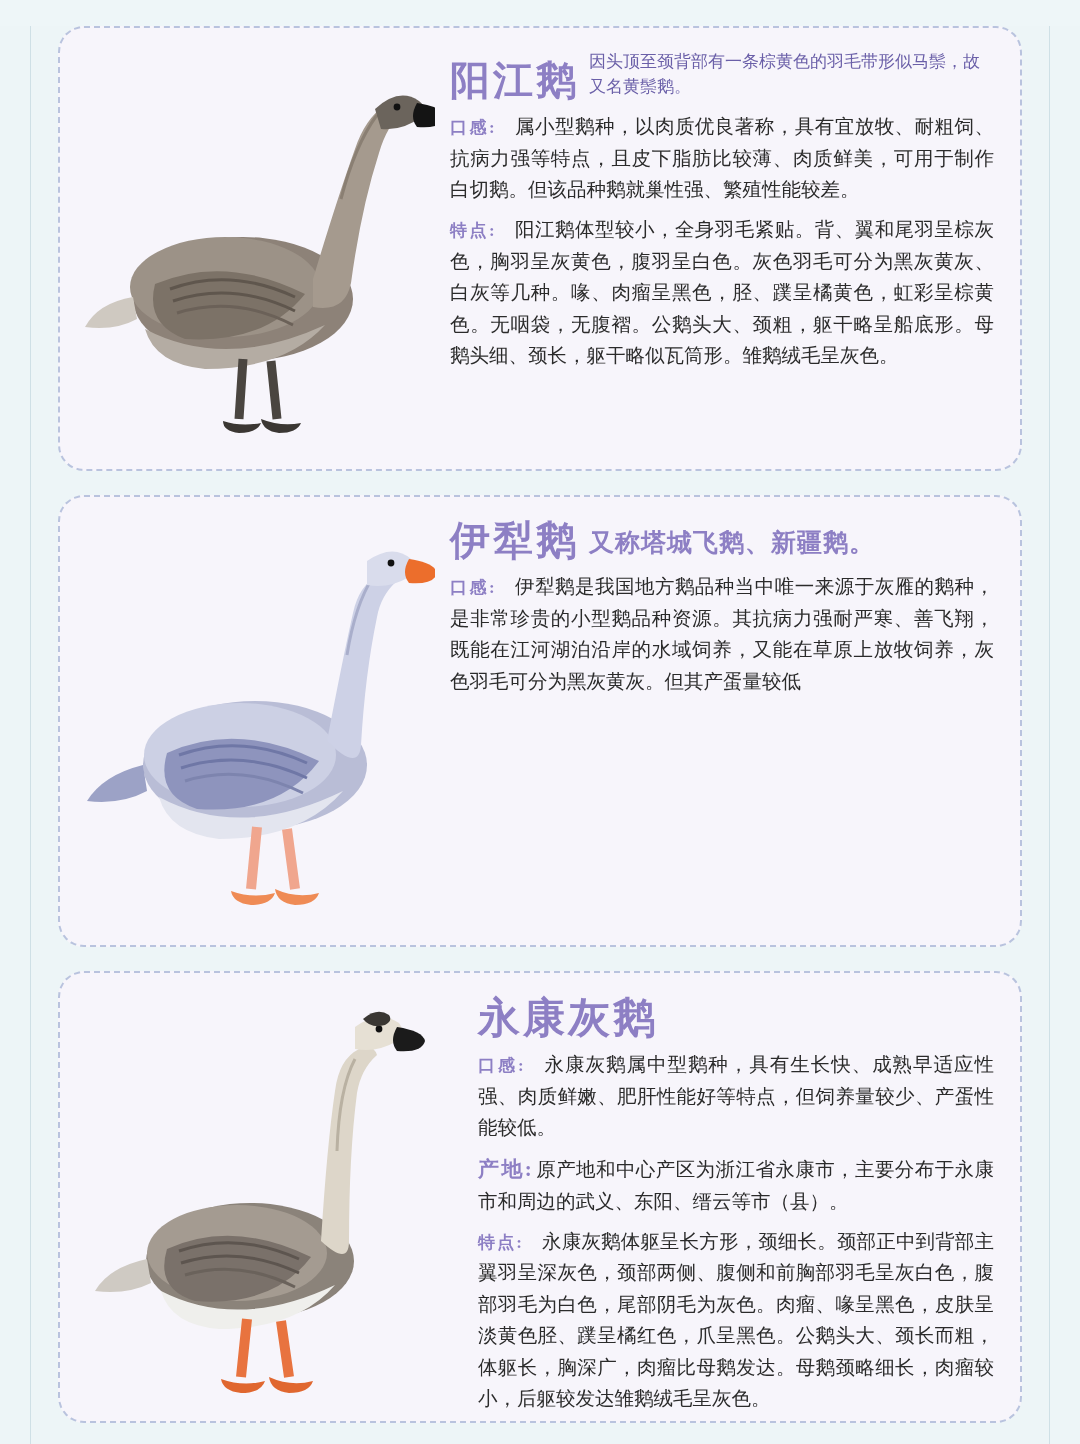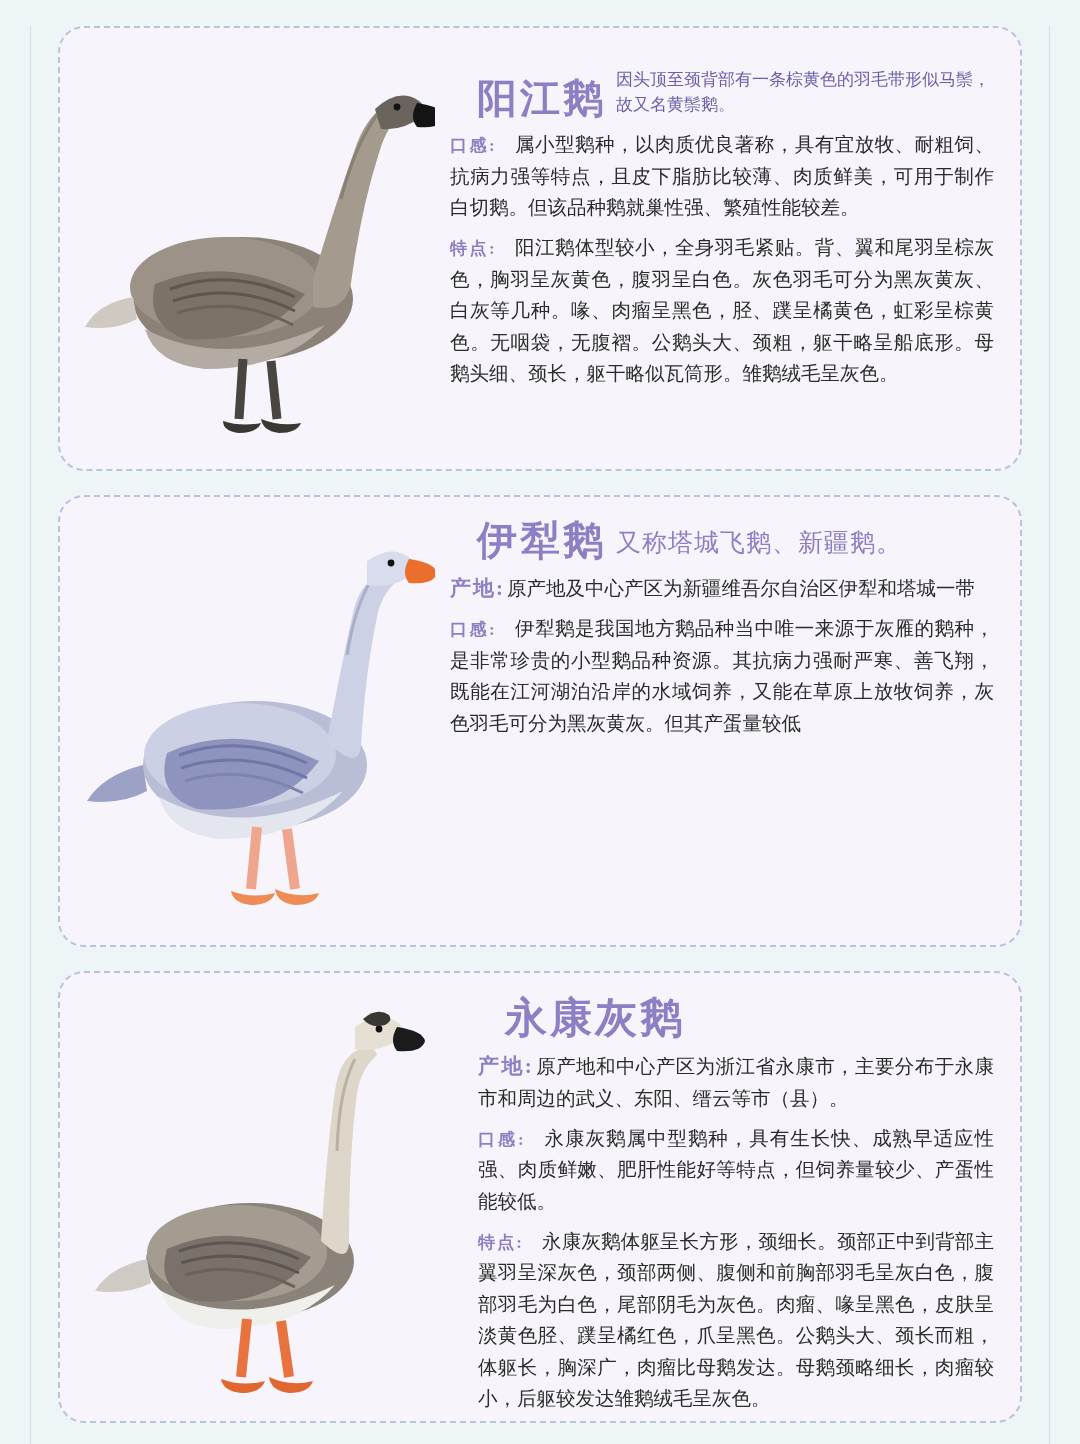--- a/index.html
+++ b/index.html
@@ -69,34 +69,32 @@
     margin-bottom: 6px;
   }
   .title {
     font-family: "Liberation Serif", serif;
     font-weight: bold;
     font-size: 40px;
     letter-spacing: 3px;
     color: #8d7fc4;
     line-height: 1.1;
     white-space: nowrap;
-    margin-left: 27px;
   }
   .title-3 { font-size: 42px; }
   .subtitle {
     font-family: "Liberation Serif", serif;
     font-size: 17px;
     color: #6a5fa8;
     line-height: 1.45;
     padding-bottom: 4px;
-    margin-top: 18px;
   }
   .subtitle-inline {
     font-family: "Liberation Serif", serif;
-    font-weight: normal;
+    font-weight: bold;
     font-size: 25px;
     color: #8d7fc4;
     letter-spacing: 1px;
     padding-bottom: 4px;
     white-space: nowrap;
   }
 
   .section { margin-top: 8px; }
   .section p {
     margin: 0;
@@ -197,23 +195,20 @@
         <path d="M156 376 q22 8 44 2 q-4 12 -24 12 q-18 -2 -20 -14z" fill="#ef8b55"></path>
         <path d="M200 374 q22 10 44 4 q-4 12 -24 12 q-18 -2 -20 -16z" fill="#ef8b55"></path>
       </svg>
     </div>
     <div class="text-col">
       <div class="title-row">
         <div class="title">伊犁鹅</div>
         <div class="subtitle-inline">又称塔城飞鹅、新疆鹅。</div>
       </div>
       <div class="section">
-        <p><span class="lbl lbl-sm">产地:</span><span>原产地及中心产区为新疆维吾尔自治区伊犁和塔城一带</span></p>
-      </div>
-      <div class="section">
         <p><span class="lbl lbl-lg">口感:</span><span class="gap"></span><span>伊犁鹅是我国地方鹅品种当中唯一来源于灰雁的鹅种，是非常珍贵的小型鹅品种资源。其抗病力强耐严寒、善飞翔，既能在江河湖泊沿岸的水域饲养，又能在草原上放牧饲养，灰色羽毛可分为黑灰黄灰。但其产蛋量较低</span></p>
       </div>
     </div>
   </div>
 
   <div class="card card-3">
     <div class="photo">
       <svg class="goose-svg" width="360" height="430" viewBox="0 0 360 430">
 
         <ellipse cx="175" cy="270" rx="104" ry="58" fill="#8b837a"></ellipse>
@@ -240,23 +235,23 @@
         <path d="M172 328 l-6 58 M206 330 l8 56" stroke="#e8733f" stroke-width="10" fill="none"></path>
         <path d="M146 388 q22 8 44 2 q-4 12 -24 12 q-18 -2 -20 -14z" fill="#e0672f"></path>
         <path d="M194 386 q22 10 44 4 q-4 12 -24 12 q-18 -2 -20 -16z" fill="#e0672f"></path>
       </svg>
     </div>
     <div class="text-col">
       <div class="title-row">
         <div class="title title-3">永康灰鹅</div>
       </div>
       <div class="section">
+        <p><span class="lbl lbl-lg">口感:</span><span class="gap"></span><span>永康灰鹅属中型鹅种，具有生长快、成熟早适应性强、肉质鲜嫩、肥肝性能好等特点，但饲养量较少、产蛋性能较低。</span></p>
+      </div>
+      <div class="section">
         <p><span class="lbl lbl-sm">产地:</span><span>原产地和中心产区为浙江省永康市，主要分布于永康市和周边的武义、东阳、缙云等市（县）。</span></p>
-      </div>
-      <div class="section">
-        <p><span class="lbl lbl-lg">口感:</span><span class="gap"></span><span>永康灰鹅属中型鹅种，具有生长快、成熟早适应性强、肉质鲜嫩、肥肝性能好等特点，但饲养量较少、产蛋性能较低。</span></p>
       </div>
       <div class="section">
         <p><span class="lbl lbl-lg">特点:</span><span class="gap"></span><span>永康灰鹅体躯呈长方形，颈细长。颈部正中到背部主翼羽呈深灰色，颈部两侧、腹侧和前胸部羽毛呈灰白色，腹部羽毛为白色，尾部阴毛为灰色。肉瘤、喙呈黑色，皮肤呈淡黄色胫、蹼呈橘红色，爪呈黑色。公鹅头大、颈长而粗，体躯长，胸深广，肉瘤比母鹅发达。母鹅颈略细长，肉瘤较小，后躯较发达雏鹅绒毛呈灰色。</span></p>
       </div>
     </div>
   </div>
 </div>
 
 </body></html>

